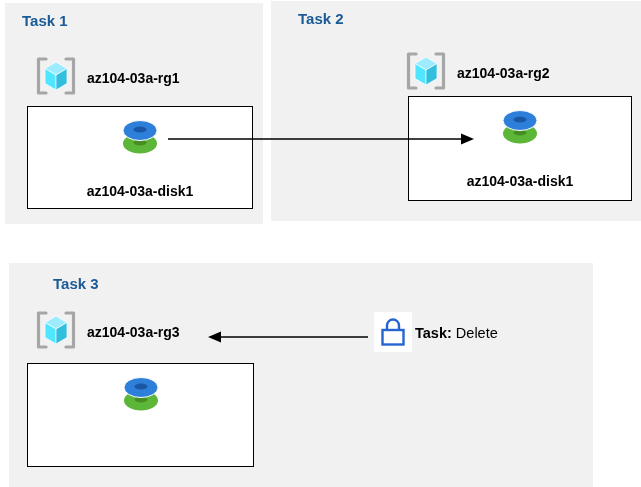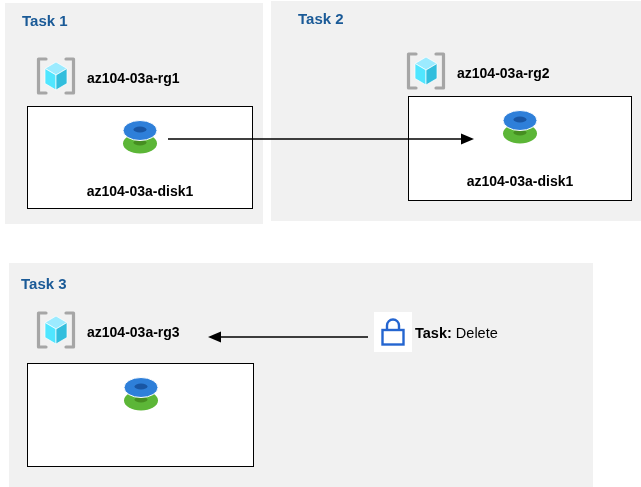--- a/index.html
+++ b/index.html
@@ -10,21 +10,21 @@
   .panel{position:absolute;background:var(--panel-bg,#f1f1f1);}
   #task1-panel{left:5px;top:3px;width:258px;height:221px;}
   #task2-panel{left:271px;top:1px;width:370px;height:220px;}
   #task3-panel{left:9px;top:263px;width:584px;height:224px;}
   .panel-title{
     position:absolute;font-weight:bold;font-size:15px;
     color:var(--title-blue,#1a5a97);white-space:nowrap;
   }
   #task1-panel .panel-title{left:17px;top:9px;}
   #task2-panel .panel-title{left:27px;top:9px;}
-  #task3-panel .panel-title{left:12px;top:12px;}
+  #task3-panel .panel-title{left:44px;top:12px;}
   .rg-row{position:absolute;display:flex;align-items:center;gap:10px;}
   #task1-panel .rg-row{left:30px;top:53px;}
   #task2-panel .rg-row{left:134px;top:50px;}
   #task3-panel .rg-row{left:26px;top:47px;}
   .rg-label,.resource-label{font-weight:bold;font-size:14px;white-space:nowrap;}
   .resource-box{
     position:absolute;background:var(--box-bg,#fff);
     border:1.5px solid var(--box-border,#000);box-sizing:border-box;
     display:flex;flex-direction:column;align-items:center;padding-top:12px;gap:24px;
   }

